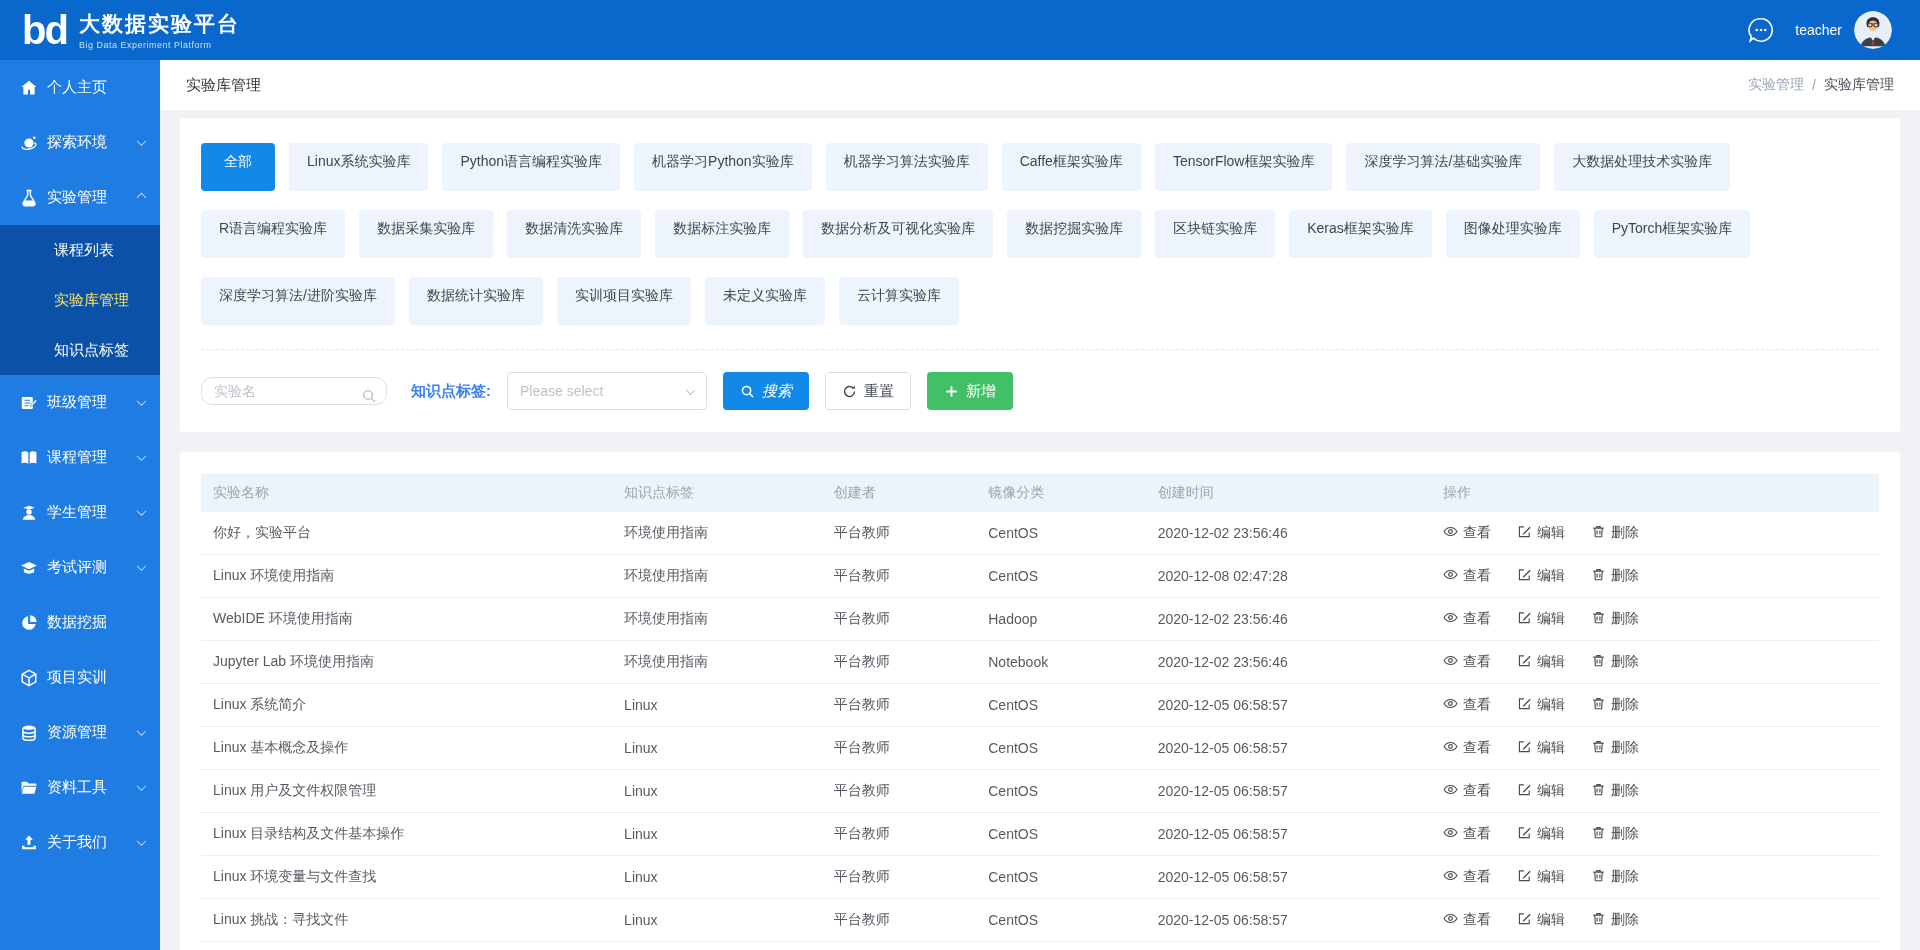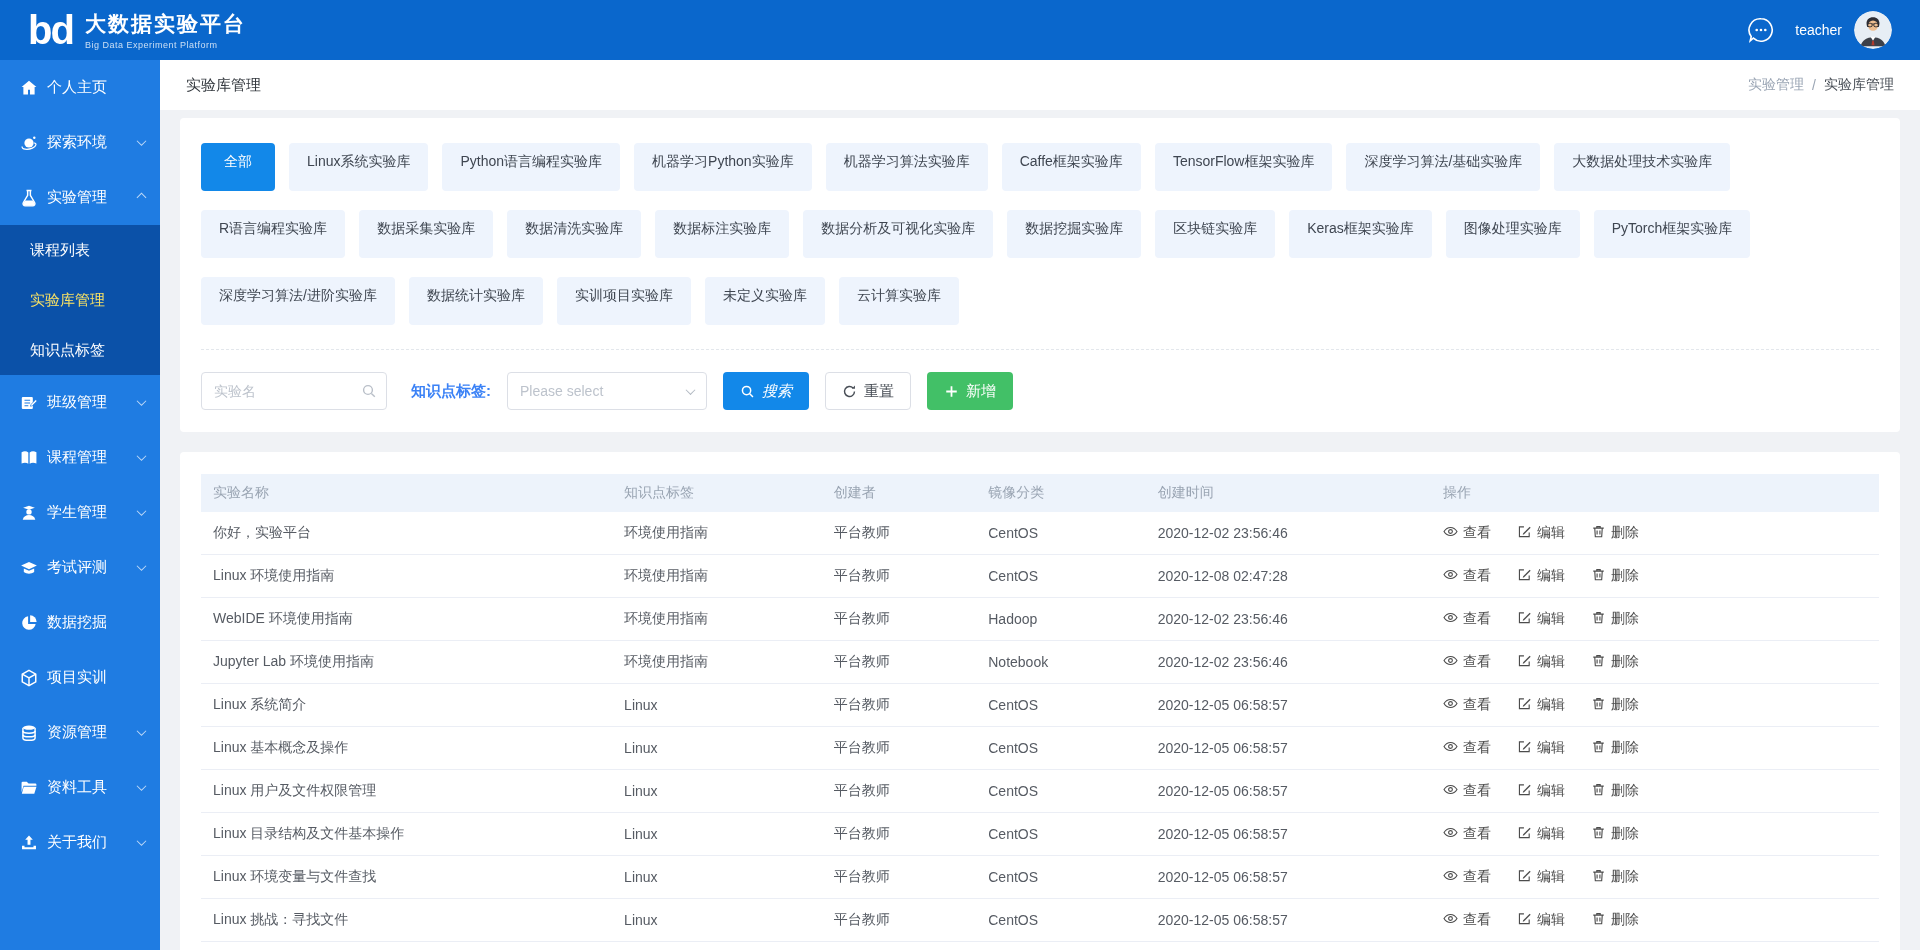--- a/index.html
+++ b/index.html
@@ -1,21 +1,21 @@
 <!DOCTYPE html>
 <html style="--header-bg: #0a67cc; --sidebar-bg: #1f7ce2; --submenu-bg: #0b51a8; --submenu-active-text: #f9e264; --accent: #1288e9; --green: #42c067; --content-bg: #f0f2f5; --tag-bg: #eef4fd; --table-header-bg: #edf3fb;"><head>
 <meta charset="utf-8">
 <style>
   * { margin:0; padding:0; box-sizing:border-box; }
   html,body { width:1920px; height:950px; overflow:hidden; }
   body { font-family:"Liberation Sans","DejaVu Sans",sans-serif; background:#f0f2f5; }
   .app { width:1920px; height:950px; display:flex; flex-direction:column; }
 
   
-  .topbar { height:60px; flex:0 0 60px; background:var(--header-bg,#0a67cc); display:flex; align-items:center; justify-content:space-between; padding:0 28px 0 28px; }
+  .topbar { height:60px; flex:0 0 60px; background:var(--header-bg,#0a67cc); display:flex; align-items:center; justify-content:space-between; padding:0 28px 0 22px; }
   .brand { display:flex; align-items:center; gap:12px; }
   .logo { color:#fff; font-size:40px; font-weight:900; line-height:0.9; letter-spacing:-2px; }
   .brand-title { color:#fff; font-size:21px; font-weight:700; letter-spacing:2px; }
   .brand-sub { color:rgba(255,255,255,.78); font-size:9px; margin-top:2px; letter-spacing:.5px; }
   .header-right { display:flex; align-items:center; gap:20px;text-align:center; }
   .msg-btn { width:28px; height:28px; cursor:pointer; }
   .msg-btn svg { width:28px; height:28px; }
   .user-box { display:flex; align-items:center; gap:12px; cursor:pointer; }
   .username { color:#fff; font-size:14px; }
   .avatar { width:38px; height:38px; border-radius:50%; overflow:hidden; }
@@ -25,41 +25,41 @@
   .frame { flex:1; display:flex; min-height:0; }
   .sidebar { width:160px; flex:0 0 160px; background:var(--sidebar-bg,#1f7ce2); overflow:hidden; }
   .side-item { height:55px; display:flex; align-items:center; padding:0 15px 0 20px; color:#fff; font-size:15px; cursor:pointer;justify-content:flex-end; }
   .side-icon { width:18px; height:18px; margin-right:9px; flex:0 0 18px; color:#fff; }
   .side-icon svg { width:18px; height:18px; display:block; }
   .side-label { flex:1; }
   .chev { width:7px; height:7px; border-right:1.5px solid rgba(255,255,255,.7); border-bottom:1.5px solid rgba(255,255,255,.7); display:inline-block; }
   .chev.down { transform:rotate(45deg) translate(-1px,-1px); }
   .chev.up { transform:rotate(-135deg); }
   .submenu { background:var(--submenu-bg,#0b51a8); }
-  .sub-item { height:50px; line-height:50px; padding-left:30px; color:#fff; font-size:15px; cursor:pointer; }
+  .sub-item { height:50px; line-height:50px; padding-left:54px; color:#fff; font-size:15px; cursor:pointer; }
   .sub-item.active { color:var(--submenu-active-text,#f9e264); }
 
   .main { flex:1; min-width:0; background:var(--content-bg,#f0f2f5); }
   .titlebar { height:50px; background:#fff; display:flex; align-items:center; justify-content:space-between; padding:0 26px; }
   .page-title { font-size:15px; color:#32373d; }
   .breadcrumb { font-size:14px; display:flex; align-items:center; }
   .crumb-parent { color:#9aa5b4; cursor:pointer; }
   .crumb-sep { color:#9aa5b4; margin:0 8px; }
   .crumb-current { color:#474d55; }
 
   .content { padding:8px 20px 0; }
   .card { background:#fff; border-radius:4px; }
   .filter-card { padding:25px 21px 22px; }
   .tags { display:flex; flex-wrap:wrap; gap:19px 14px; }
   .tag { height:48px; line-height:36px; padding:0 18px; background:var(--tag-bg,#eef4fd); border-radius:4px; font-size:14px; color:#3f4651; cursor:pointer; white-space:nowrap; }
   .tag.active { background:var(--accent,#1288e9); color:#fff; padding:0 23px; }
   .dash-divider { border-top:1px dashed #e3e7ec; margin:24px 0 22px; }
   .search-row { display:flex; align-items:center; gap:16px; }
   .input-wrap { position:relative; width:186px; }
-  .text-input { width:100%; height:38px; border:1px solid #dcdfe6; border-radius:4px; padding:0 36px 0 12px; font-size:14px; color:#333; outline:none; font-family:inherit; }
+  .text-input { width:100%; height:28px; border:1px solid #dcdfe6; border-radius:11px; padding:0 36px 0 12px; font-size:14px; color:#333; outline:none; font-family:inherit; }
   .text-input::placeholder { color:#bdc3cc; }
   .input-glyph { position:absolute; right:10px; top:11px; width:16px; height:16px; color:#b9bfc8; }
   .input-glyph svg { width:16px; height:16px; }
   .field-label { font-size:15px; color:#3b82f6; font-weight:700; margin-left:8px; white-space:nowrap; }
   .fake-select { width:200px; height:38px; border:1px solid #dcdfe6; border-radius:4px; display:flex; align-items:center; justify-content:space-between; padding:0 12px; color:#bdc3cc; font-size:14px; cursor:pointer; background:#fff; }
   .gchev { width:7px; height:7px; border-right:1.5px solid #b3bac3; border-bottom:1.5px solid #b3bac3; display:inline-block; }
   .gchev.down { transform:rotate(45deg) translate(-1px,-1px); }
   .gchev.left { transform:rotate(135deg); }
   .gchev.right { transform:rotate(-45deg); }
   .btn { height:38px; border-radius:4px; display:inline-flex; align-items:center; gap:7px; padding:0 16px; font-size:15px; cursor:pointer; border:1px solid transparent; white-space:nowrap; }

